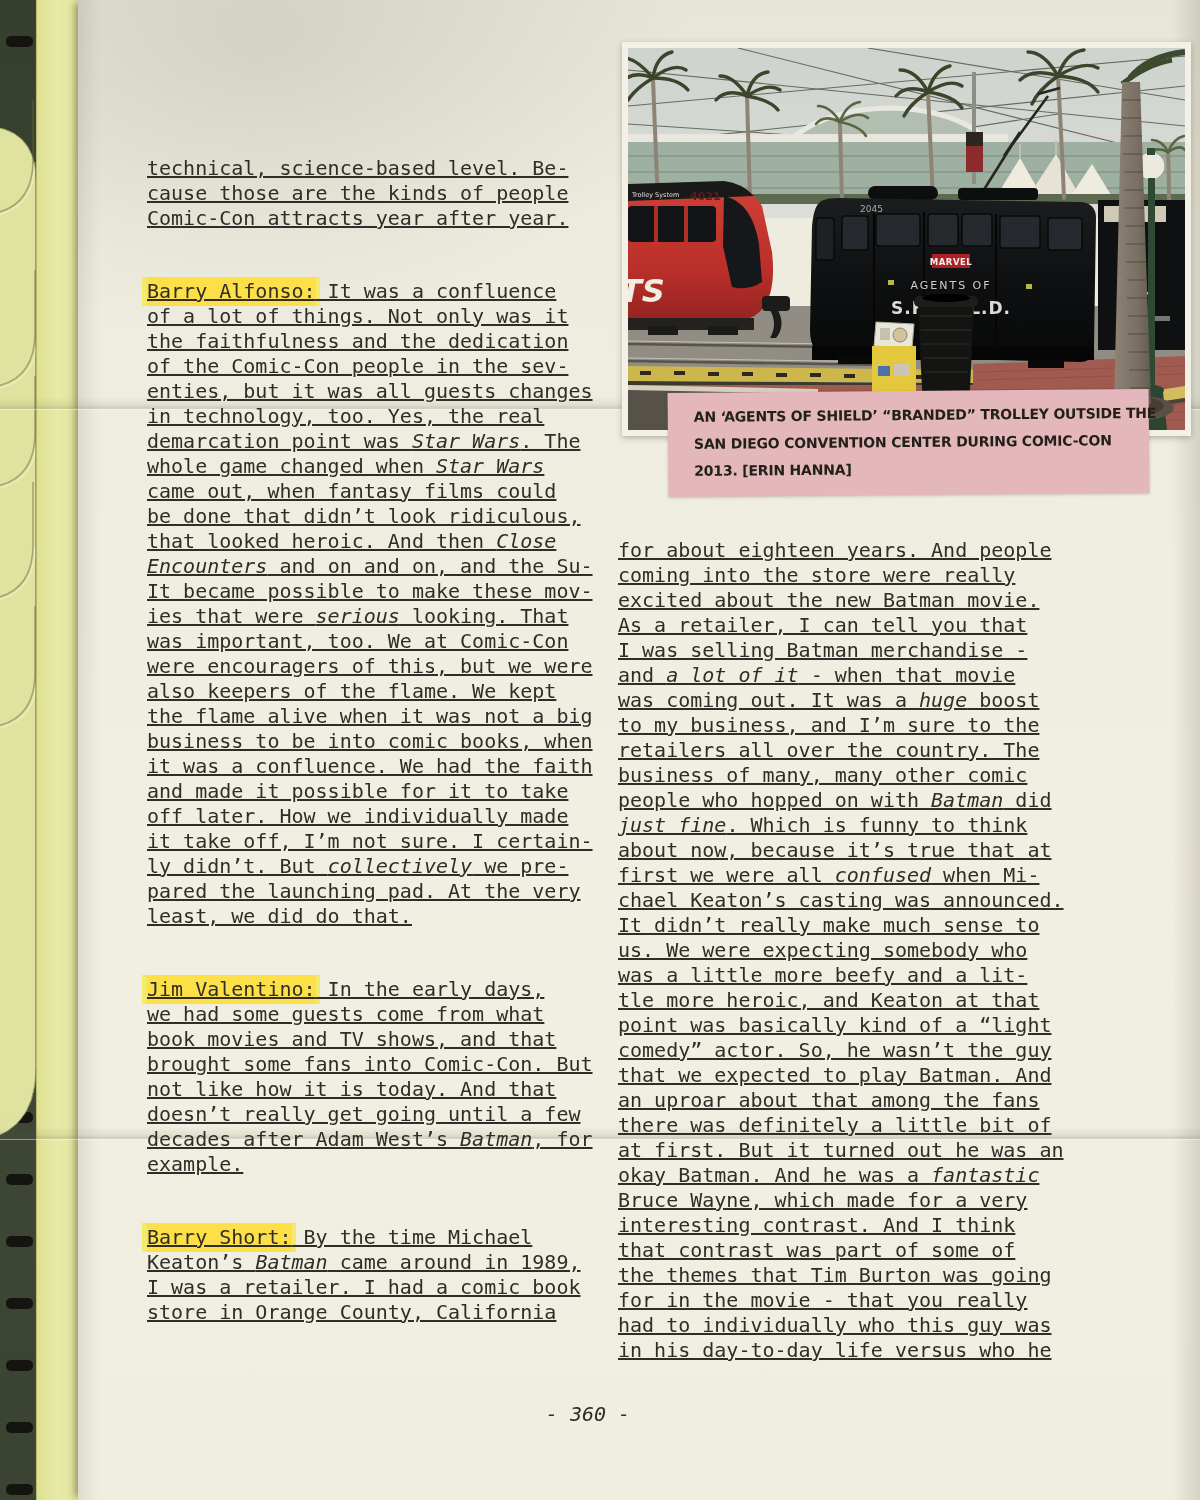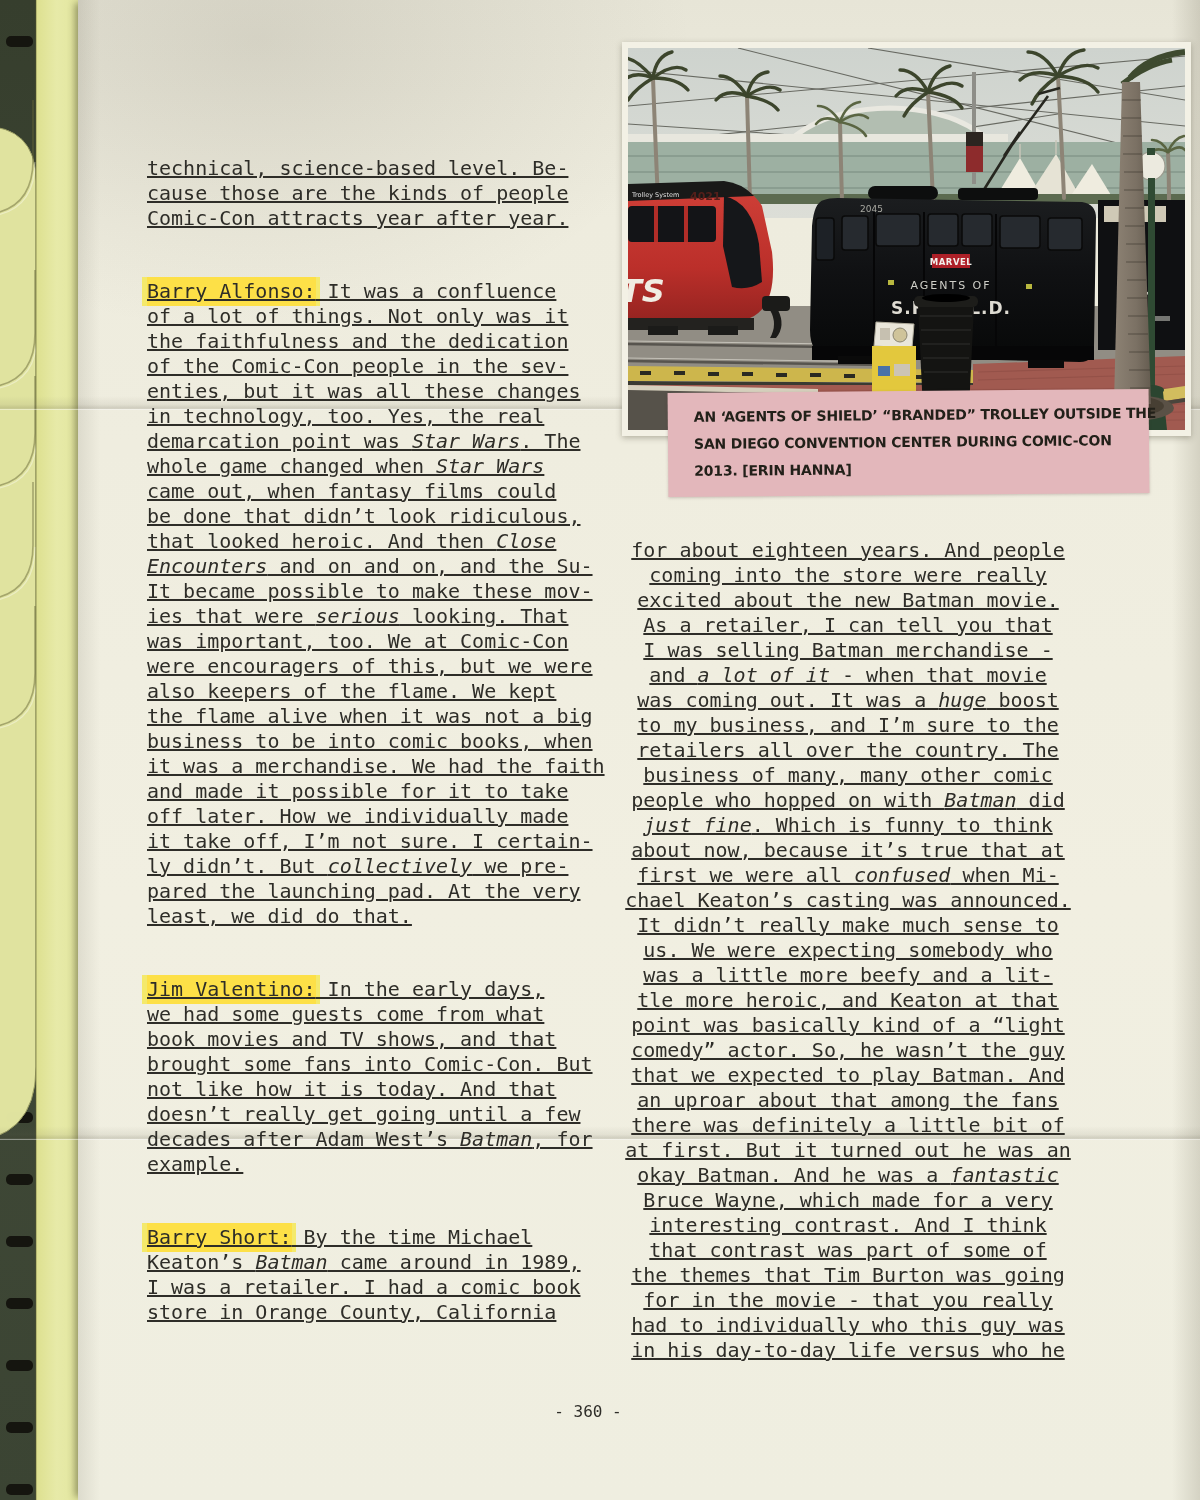--- a/index.html
+++ b/index.html
@@ -22,40 +22,40 @@
                rgba(70,65,48,.20) 88%, rgba(255,255,255,.45) 97%, rgba(255,255,255,0) 100%);}
   .crease.one{top:396px;} .crease.two{top:1126px;}
 
   
   .col{position:absolute;z-index:4;width:460px;font-size:20px;line-height:25px;
        color:#2e2d28;letter-spacing:0;}
   .col .tline{white-space:pre;height:25px;}
   .col .para{margin:16px 0 48px 0;text-decoration:underline;}
   .col .para:last-child{margin-bottom:0;}
   #col-left{left:147px;top:140px;}
-  #col-right{left:618px;top:522px;text-align:center;}
+  #col-right{left:618px;top:522px;}
   .hl{background:#fde047;box-shadow:-5px 0 0 #f4e96b, 4px 0 0 #f4e96b;padding:2px 0 3px 0;}
   i{font-style:oblique;}
 
   
   .photo-frame{position:absolute;left:622px;top:42px;width:557px;height:382px;z-index:5;
     border:6px solid #f3f1e5;box-shadow:0 2px 6px rgba(70,65,45,.35);}
   .photo-frame svg{display:block;}
 
   
   .caption{position:absolute;left:668px;top:391px;width:447px;z-index:6;
     background:#e3b7bb;transform:rotate(-0.5deg);
     box-shadow:0 1px 3px rgba(80,50,50,.25);
     padding:11px 8px 12px 26px;}
   .caption .cap-line{font-family:"DejaVu Sans", sans-serif;font-weight:700;
     font-size:14px;line-height:27px;letter-spacing:-0.2px;color:#222019;white-space:nowrap;}
 
   
   #footer{position:absolute;left:468px;top:1402px;width:240px;z-index:4;text-align:center;
-    font-size:16px;color:#2e2d28;}
+    font-size:20px;color:#2e2d28;font-style:italic;}
 </style>
 </head>
 <body>
 
 <svg id="binding" viewBox="0 0 130 1500" width="130" height="1500">
   <defs>
     <linearGradient id="gOlive" x1="0" y1="0" x2="0" y2="1">
       <stop offset="0" stop-color="#363e2d"></stop>
         <stop offset="0.5" stop-color="#414a38"></stop>
         <stop offset="1" stop-color="#3b4433"></stop>
@@ -433,36 +433,36 @@
     <div class="para">
       <div class="tline">technical, science-based level. Be-</div>
       <div class="tline">cause those are the kinds of people</div>
       <div class="tline">Comic-Con attracts year after year.</div>
     </div>
     <div class="para">
       <div class="tline"><span class="hl">Barry Alfonso:</span> It was a confluence</div>
       <div class="tline">of a lot of things. Not only was it</div>
       <div class="tline">the faithfulness and the dedication</div>
       <div class="tline">of the Comic-Con people in the sev-</div>
-      <div class="tline">enties, but it was all these changes</div>
+      <div class="tline">enties, but it was all guests changes</div>
       <div class="tline">in technology, too. Yes, the real</div>
       <div class="tline">demarcation point was <i>Star Wars</i>. The</div>
       <div class="tline">whole game changed when <i>Star Wars</i></div>
       <div class="tline">came out, when fantasy films could</div>
       <div class="tline">be done that didn’t look ridiculous,</div>
       <div class="tline">that looked heroic. And then <i>Close</i></div>
       <div class="tline"><i>Encounters</i> and on and on, and the Su-</div>
       <div class="tline">It became possible to make these mov-</div>
       <div class="tline">ies that were <i>serious</i> looking. That</div>
       <div class="tline">was important, too. We at Comic-Con</div>
       <div class="tline">were encouragers of this, but we were</div>
       <div class="tline">also keepers of the flame. We kept</div>
       <div class="tline">the flame alive when it was not a big</div>
       <div class="tline">business to be into comic books, when</div>
-      <div class="tline">it was a merchandise. We had the faith</div>
+      <div class="tline">it was a confluence. We had the faith</div>
       <div class="tline">and made it possible for it to take</div>
       <div class="tline">off later. How we individually made</div>
       <div class="tline">it take off, I’m not sure. I certain-</div>
       <div class="tline">ly didn’t. But <i>collectively</i> we pre-</div>
       <div class="tline">pared the launching pad. At the very</div>
       <div class="tline">least, we did do that.</div>
     </div>
     <div class="para">
       <div class="tline"><span class="hl">Jim Valentino:</span> In the early days,</div>
       <div class="tline">we had some guests come from what</div>

